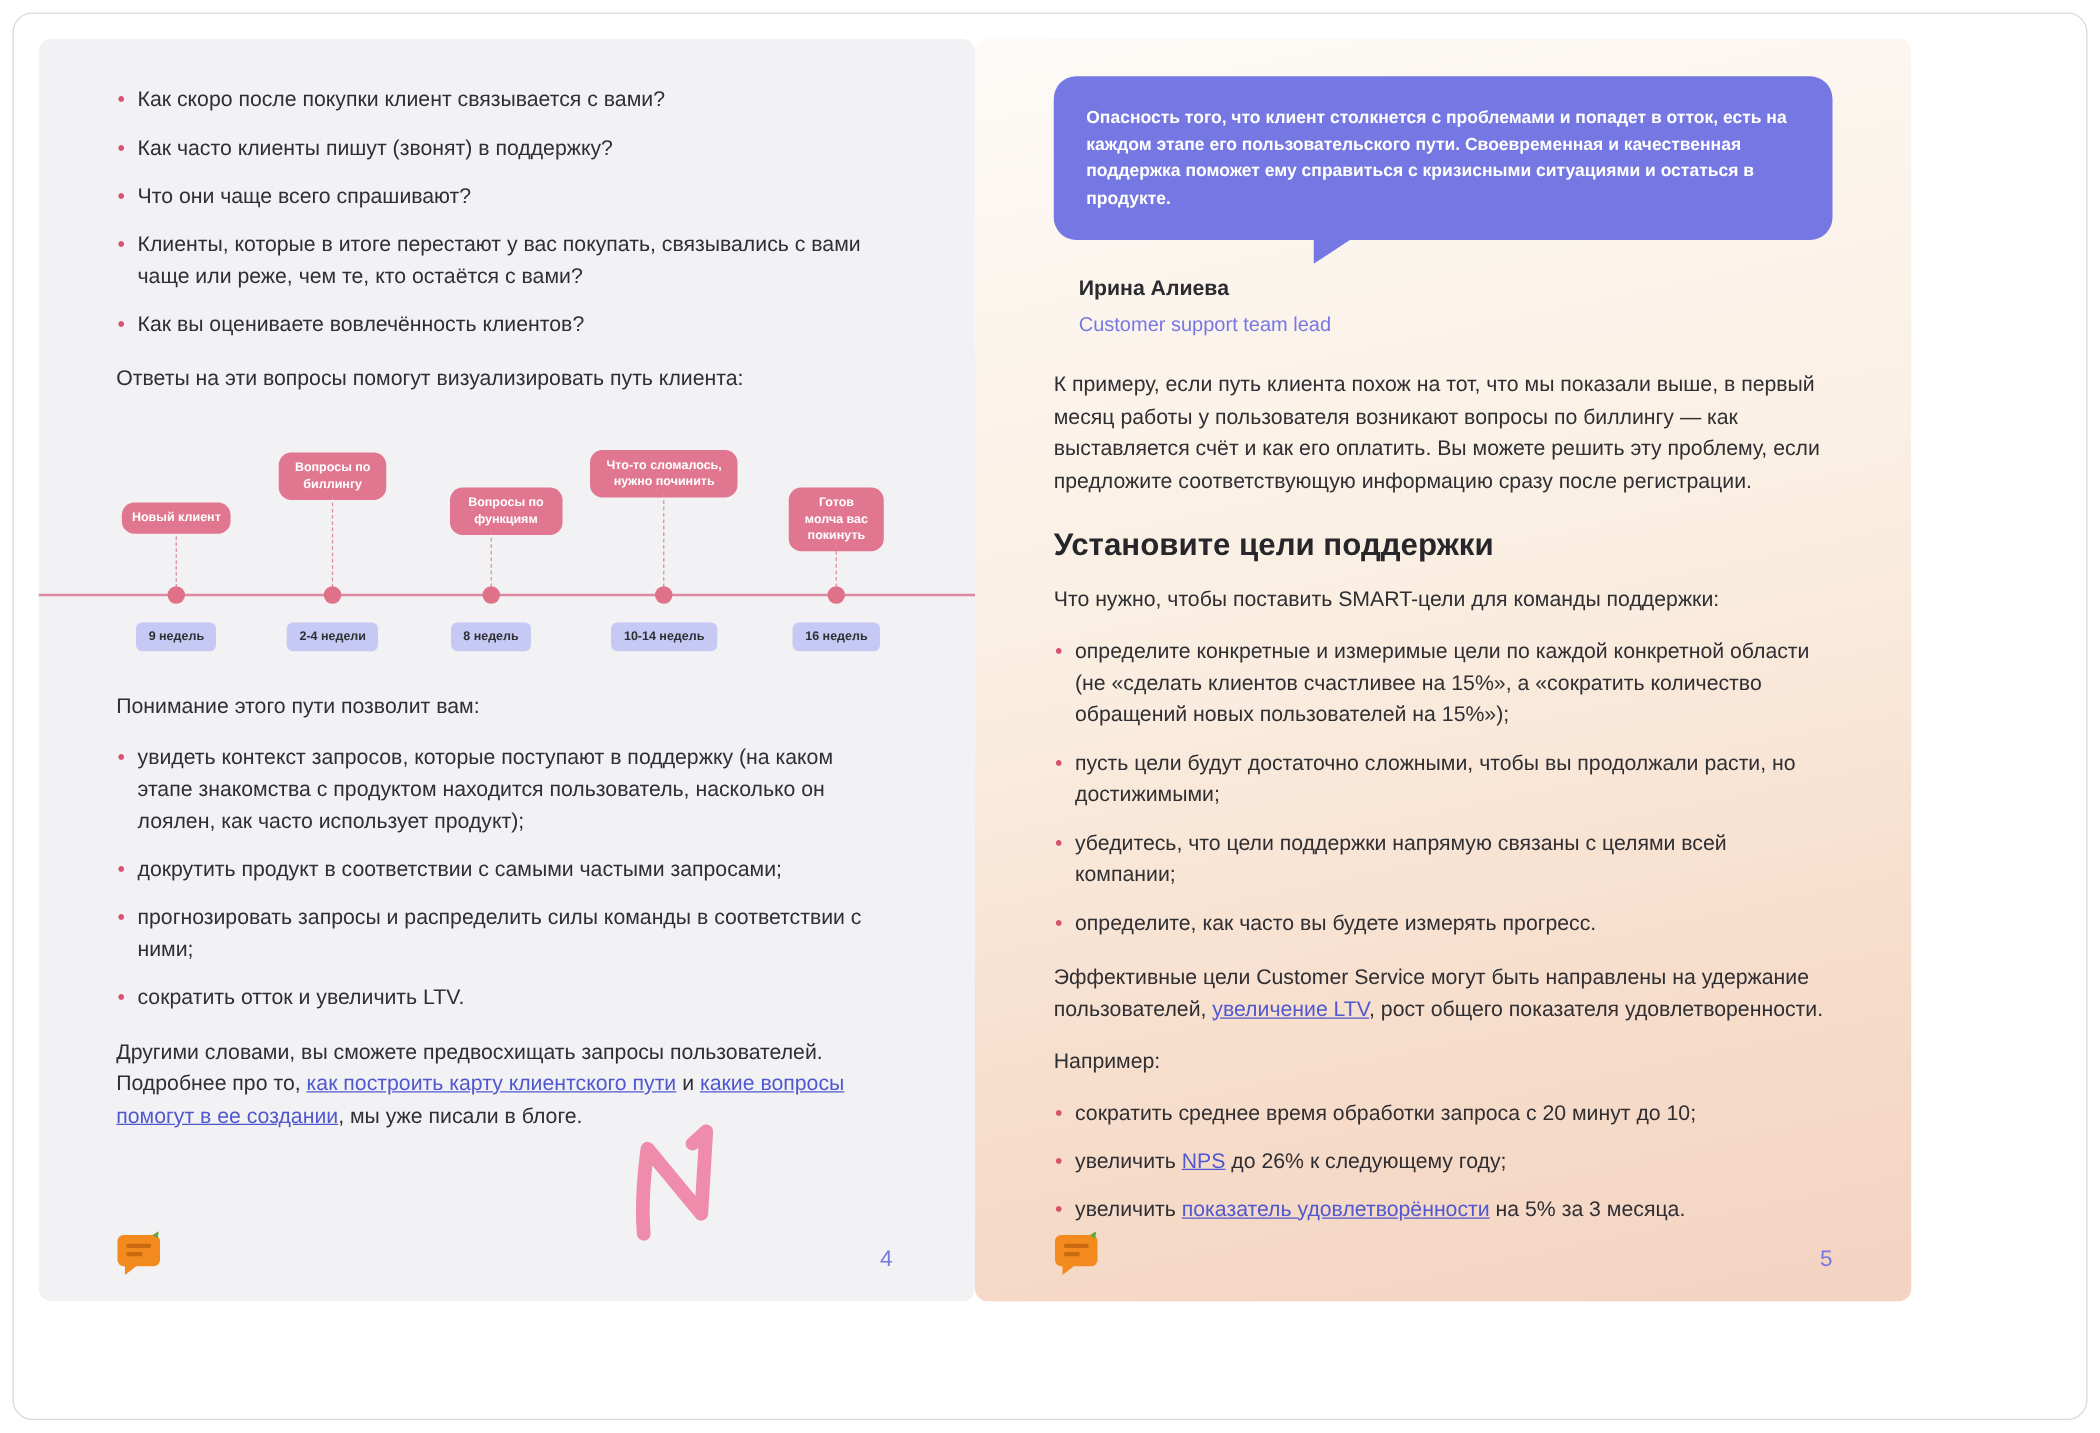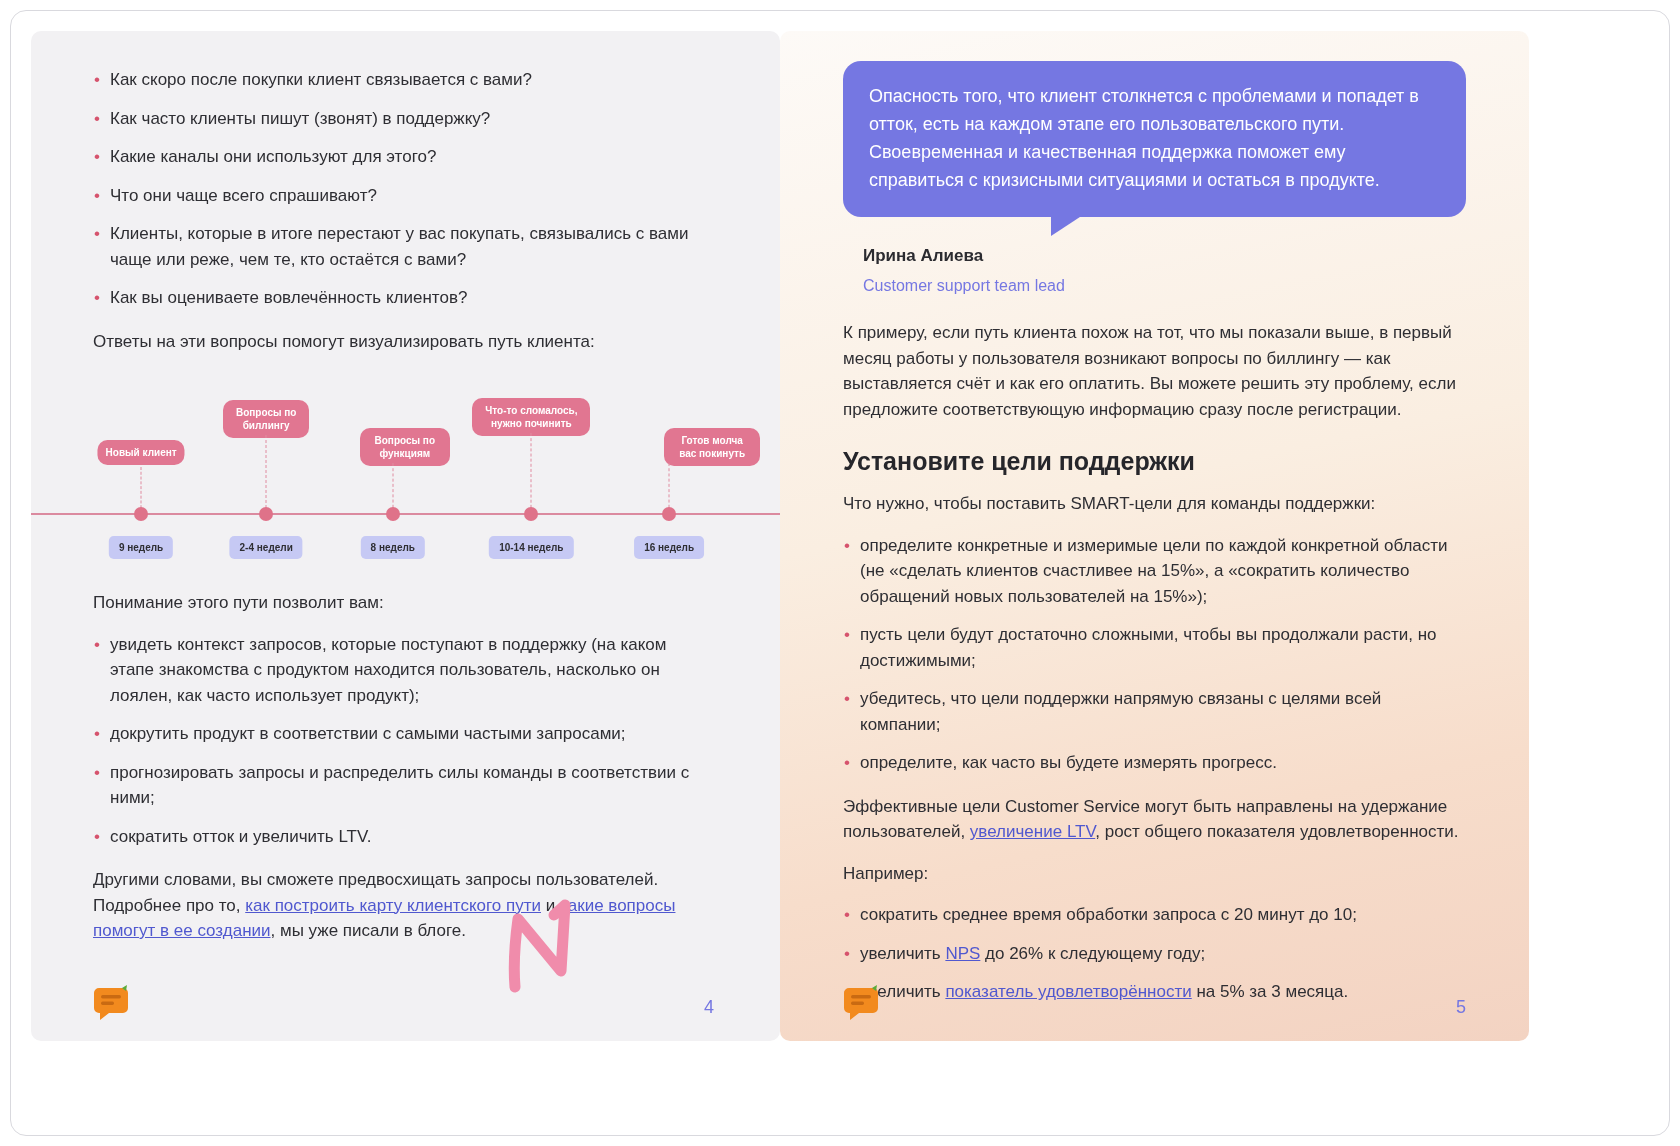--- a/index.html
+++ b/index.html
@@ -39,41 +39,42 @@
   .m-label{
     position:absolute;transform:translateX(-50%);
     background:#e17691;color:#fff;font-size:10px;font-weight:700;
     text-align:center;border-radius:10px;padding:6px 8px;line-height:1.3;
     box-sizing:border-box;
   }
   .m0 .m-label{top:70px;white-space:nowrap;}
   .m1 .m-label{top:30px;width:86px;}
   .m2 .m-label{top:58px;width:90px;margin-left:12px;}
   .m3 .m-label{top:28px;width:118px;}
-  .m4 .m-label{top:58px;width:96px;margin-left:43px;}
+  .m4 .m-label{top:58px;width:76px;}
   .m-connector{position:absolute;transform:translateX(-50%);width:0;border-left:1.5px dashed #e08ca0;}
   .m0 .m-connector{top:97px;height:46px;}
   .m1 .m-connector{top:65px;height:78px;}
   .m2 .m-connector{top:93px;height:50px;}
   .m3 .m-connector{top:63px;height:80px;}
   .m4 .m-connector{top:93px;height:50px;}
   .m-dot{
     position:absolute;top:137px;transform:translateX(-50%);
     width:14px;height:14px;border-radius:50%;background:#df7289;
   }
   .m-chip{
     position:absolute;top:166px;transform:translateX(-50%);
     background:#c6c9f4;color:#2e2e33;font-size:10px;font-weight:700;
     border-radius:5px;padding:4px 10px;white-space:nowrap;
   }
   
   .quote-bubble{
     position:relative;background:#7577e2;color:#ffffff;
-    border-radius:18px;padding:22px 26px;font-size:18px;line-height:1.55;
+    border-radius:18px;padding:22px 26px;font-size:14px;line-height:1.55;
     margin-bottom:8px;
+    font-weight:bold;
   }
   .quote-bubble .bubble-text{margin:0;}
   .bubble-tail{
     position:absolute;left:208px;bottom:-19px;width:0;height:0;
     border-top:21px solid #7577e2;border-right:32px solid transparent;
   }
   .quote-author{margin:26px 0 22px 20px;}
   .author-name{font-weight:700;color:#2b2b30;font-size:17px;}
   .author-role{color:#7577e2;font-size:16px;margin-top:6px;}
   h2.section-heading{
@@ -92,21 +93,20 @@
 <body>
 
 <div class="frame">
   <div class="spread">
 
     <section class="page page-left">
 
       <ul class="bullets">
         <li><span>Как скоро после покупки клиент связывается с вами?</span></li>
         <li><span>Как часто клиенты пишут (звонят) в поддержку?</span></li>
-        <li><span>Какие каналы они используют для этого?</span></li>
         <li><span>Что они чаще всего спрашивают?</span></li>
         <li><span>Клиенты, которые в итоге перестают у вас покупать, связывались с вами чаще или реже, чем те, кто остаётся с вами?</span></li>
         <li><span>Как вы оцениваете вовлечённость клиентов?</span></li>
       </ul>
 
       <p>Ответы на эти вопросы помогут визуализировать путь клиента:</p>
 
       <div class="timeline">
         <div class="tl-line"></div>
 

